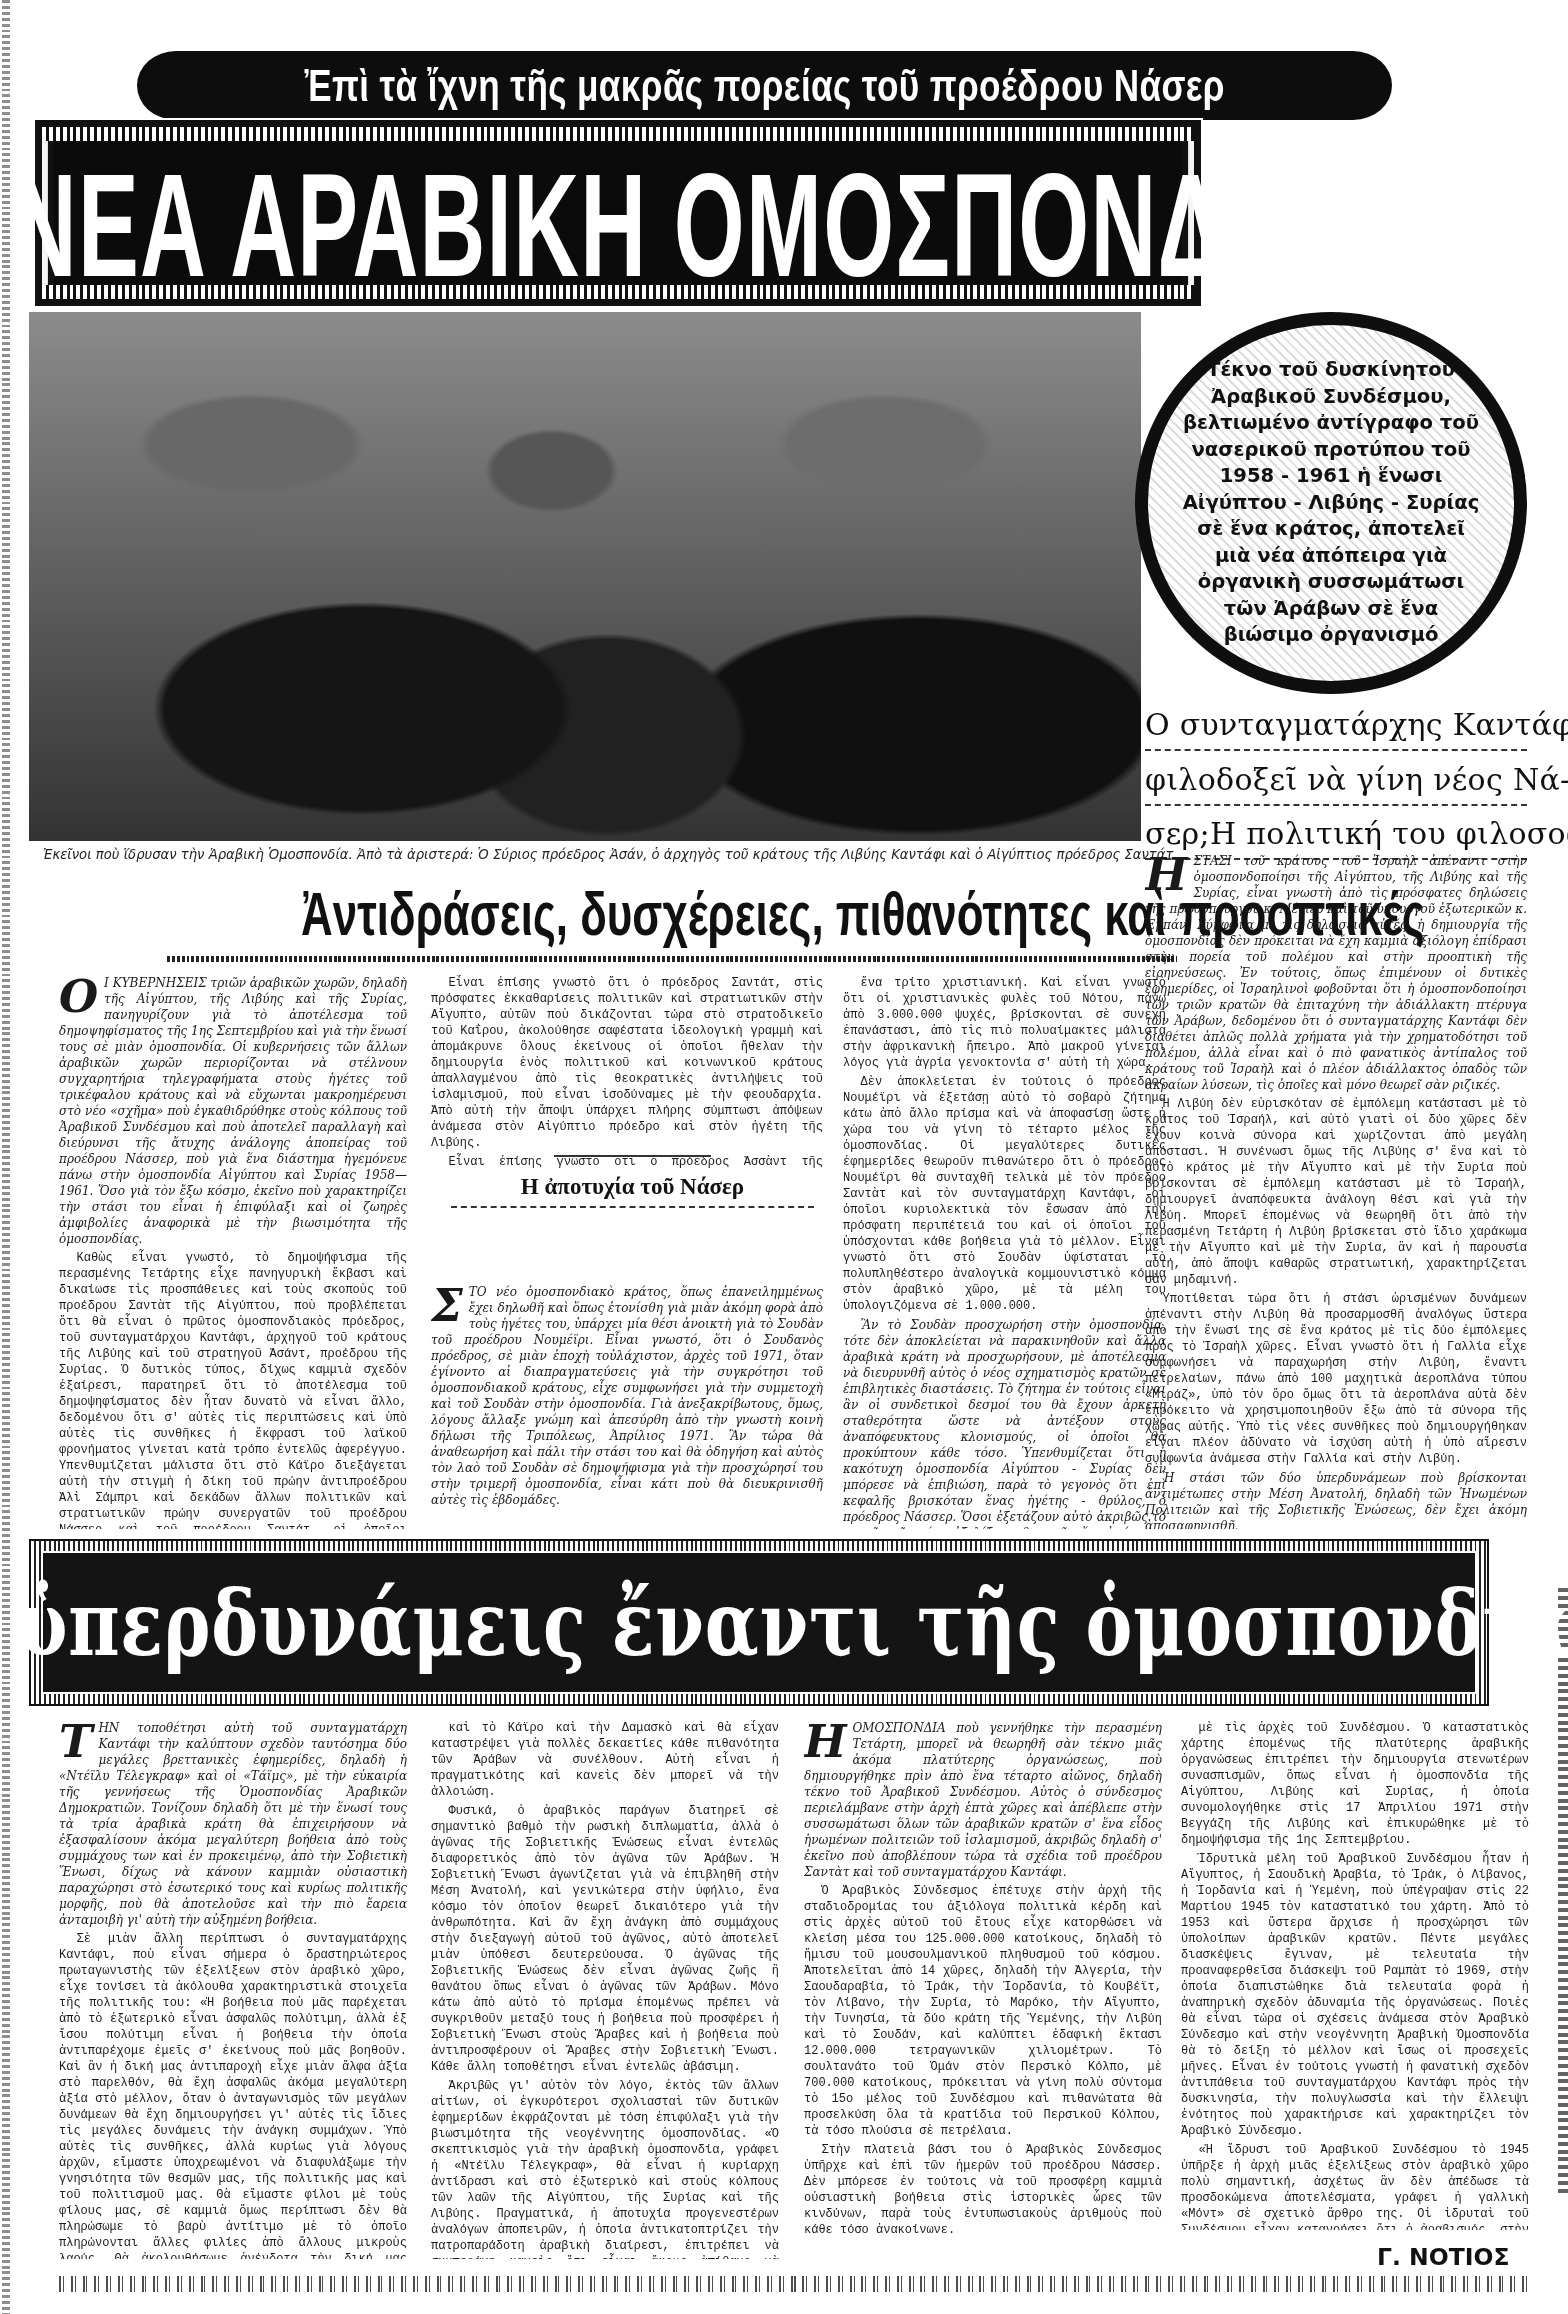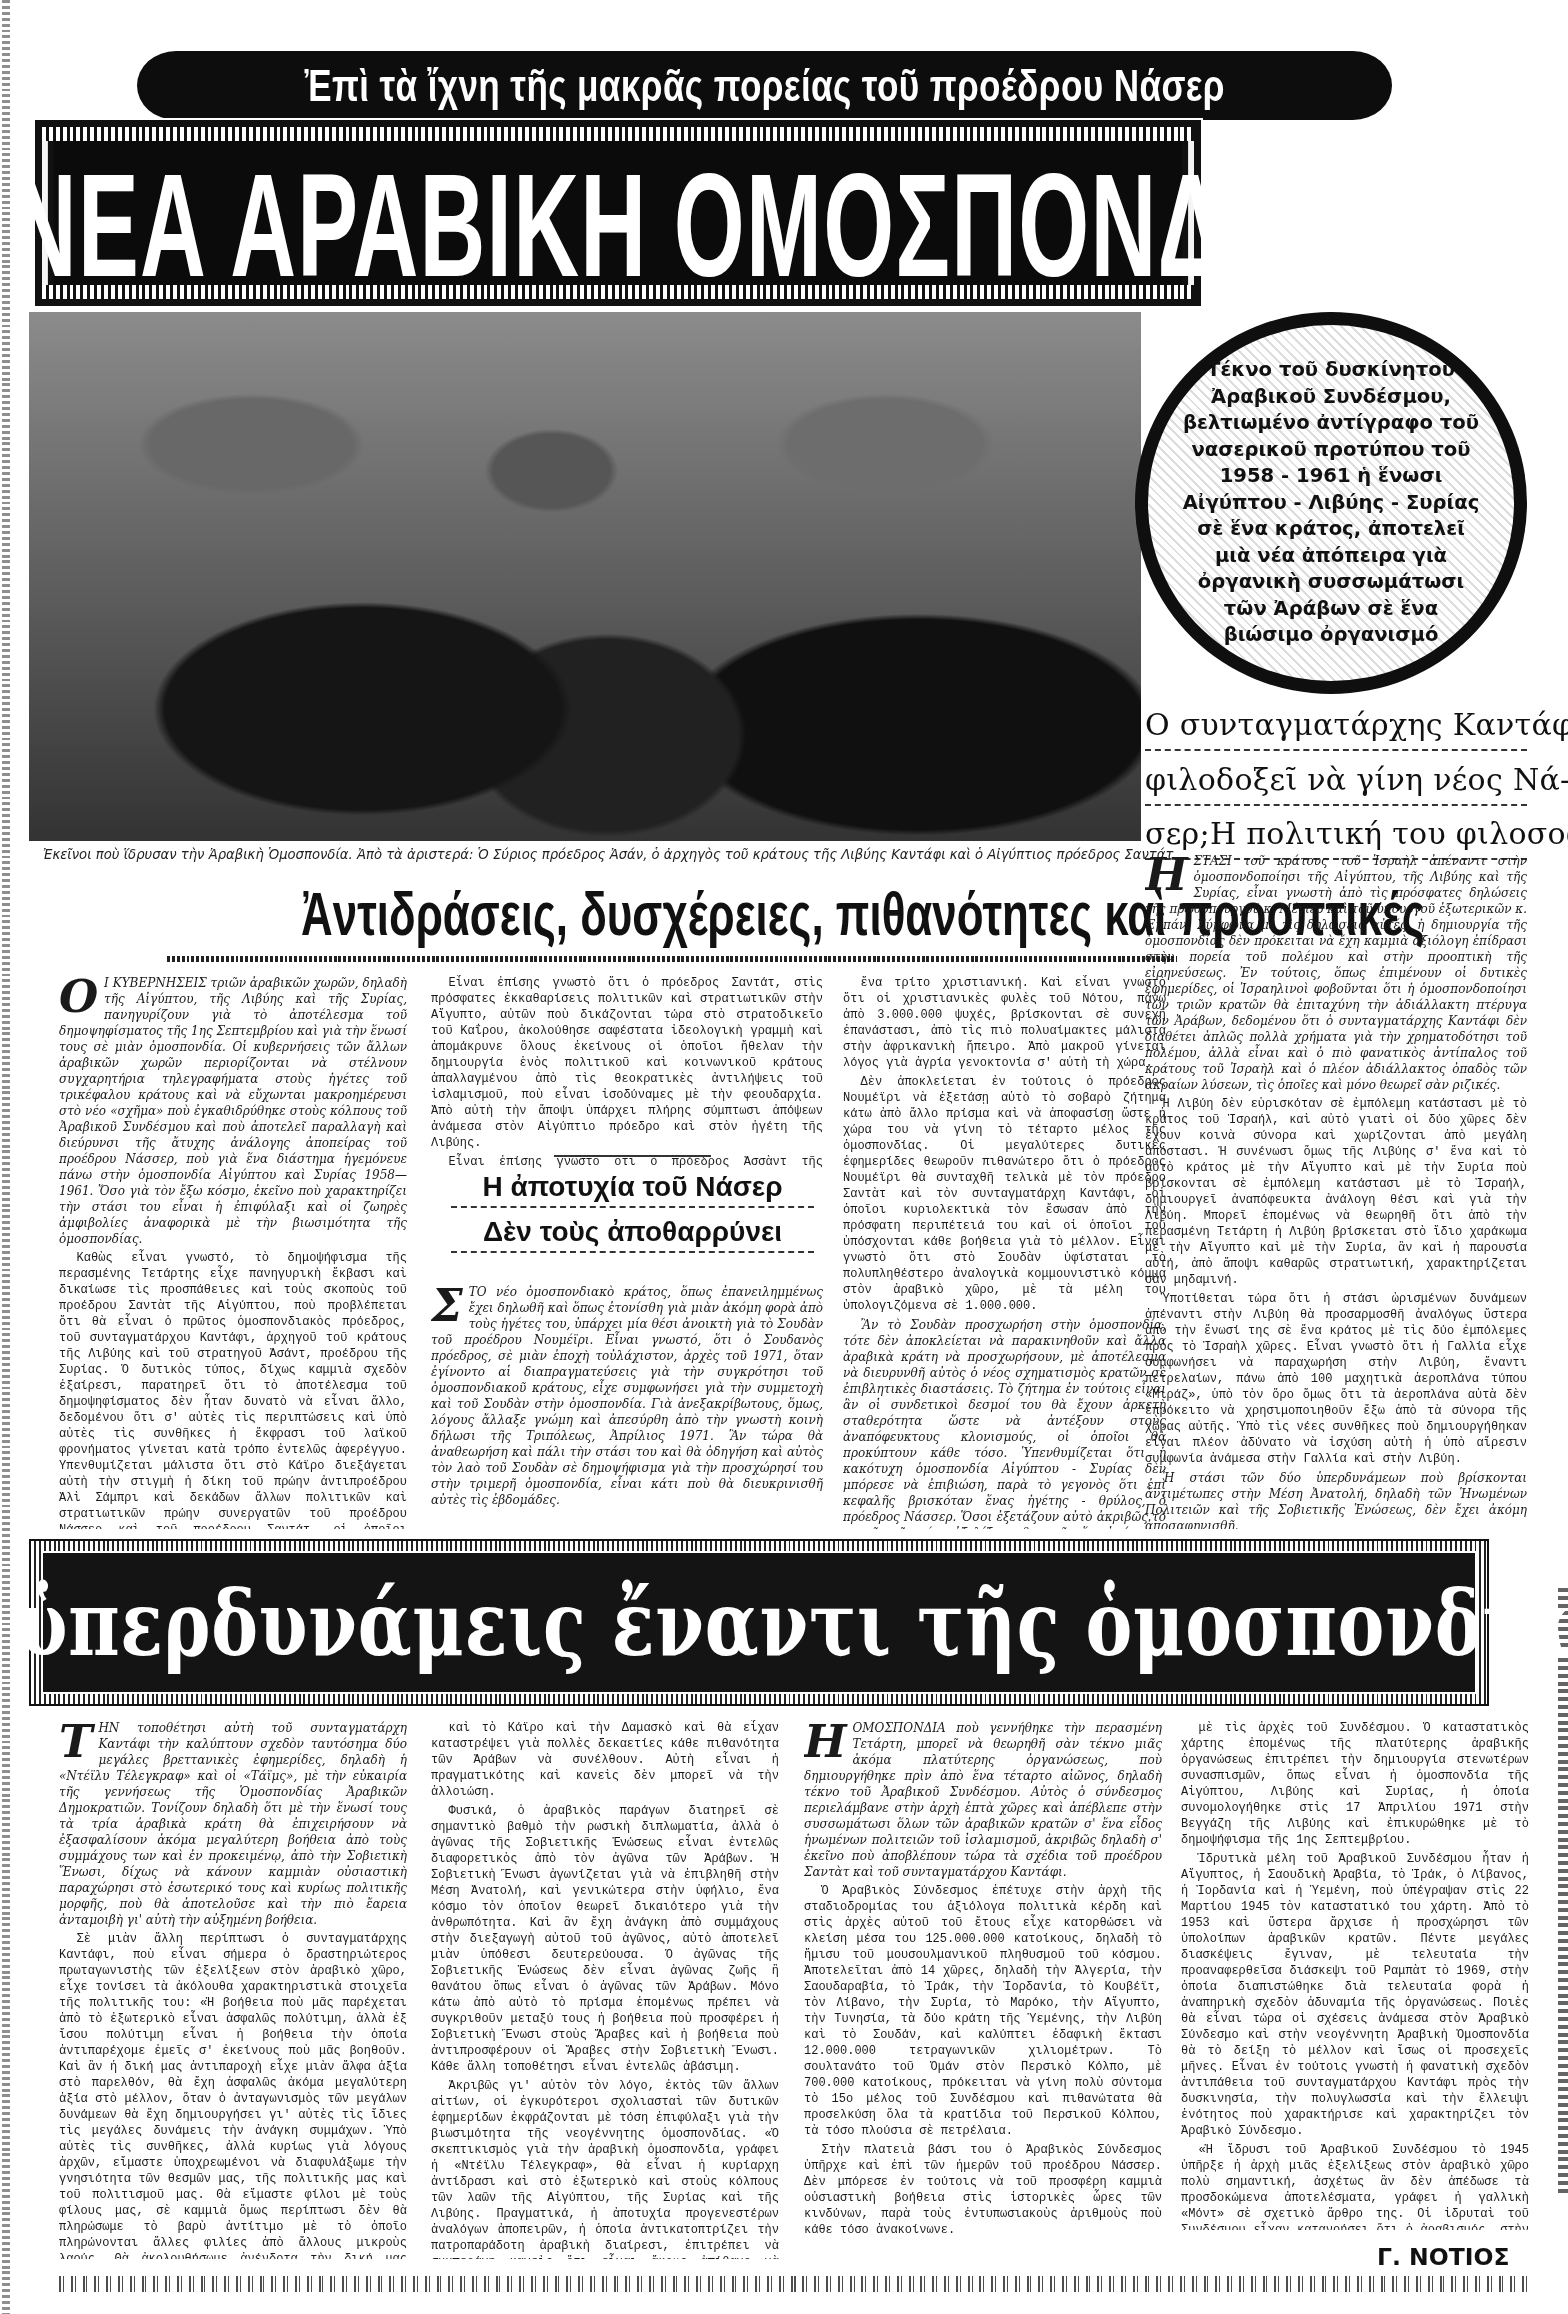--- a/index.html
+++ b/index.html
@@ -68,21 +68,21 @@
   .dropcap { float: left; font-size: 45px; line-height: 39px; font-weight: bold; font-style: italic; margin: 2px 5.9px 0 0; text-indent: 0; }
   .col p.lead { text-indent: 0; }
 
   .col-a { left: 59px; top: 975px; width: 348px; height: 554px; }
   .col-b { left: 431px; top: 975px; width: 392px; height: 196px; }
   .col-c { left: 843px; top: 975px; width: 323px; height: 554px; }
   .col-r { left: 1145px; top: 853px; width: 382px; height: 676px; }
   .col-b2 { left: 431px; top: 1284px; width: 392px; height: 245px; }
 
   .subhead2 { position: absolute; left: 451px; top: 1155px; width: 363px; text-align: center; }
-  .subhead2 .l { font-family: Liberation Sans, sans-serif; font-weight: bold; font-size: 28px; line-height: 39px;
+  .subhead2 .l { font-family: Liberation Serif, serif; font-weight: bold; font-size: 23px; line-height: 39px;
     border-bottom: 2.9px dashed #333; margin-bottom: 3.9px; white-space: nowrap; }
   .subhead2 .rule-top { height: 2px; width: 157px; margin: 0 auto 9.8px; background: #333; }
 
   
   .banner2 { position: absolute; left: 29px; top: 1539px; width: 1460px; height: 167px;
     border: 2.9px solid #111; padding: 9.8px; background: repeating-linear-gradient(90deg, #fff 0 2.9px, #222 2.9px 4.9px); }
   .banner2 .inner { width: 100%; height: 100%; background: #141414; border: 2.9px solid #fff;
     display: flex; align-items: center; justify-content: center; }
   .banner2 h2 { color: #fff; font-family: "DejaVu Serif", serif; font-weight: bold; font-size: 90px;
     transform: scaleX(.78); white-space: nowrap; letter-spacing: 1px; }
@@ -133,21 +133,20 @@
     <p class="sans">Καθὼς εἶναι γνωστό, τὸ δημοψήφισμα τῆς περασμένης Τετάρτης εἶχε πανηγυρικὴ ἔκβασι καὶ δικαίωσε τὶς προσπάθειες καὶ τοὺς σκοποὺς τοῦ προέδρου Σαντὰτ τῆς Αἰγύπτου, ποὺ προβλέπεται ὅτι θὰ εἶναι ὁ πρῶτος ὁμοσπονδιακὸς πρόεδρος, τοῦ συνταγματάρχου Καντάφι, ἀρχηγοῦ τοῦ κράτους τῆς Λιβύης καὶ τοῦ στρατηγοῦ Ἀσάντ, προέδρου τῆς Συρίας. Ὁ δυτικὸς τύπος, δίχως καμμιὰ σχεδὸν ἐξαίρεσι, παρατηρεῖ ὅτι τὸ ἀποτέλεσμα τοῦ δημοψηφίσματος δὲν ἦταν δυνατὸ νὰ εἶναι ἄλλο, δεδομένου ὅτι σ' αὐτὲς τὶς περιπτώσεις καὶ ὑπὸ αὐτὲς τὶς συνθῆκες ἡ ἔκφρασι τοῦ λαϊκοῦ φρονήματος γίνεται κατὰ τρόπο ἐντελῶς ἀφερέγγυο. Ὑπενθυμίζεται μάλιστα ὅτι στὸ Κάϊρο διεξάγεται αὐτὴ τὴν στιγμὴ ἡ δίκη τοῦ πρώην ἀντιπροέδρου Ἀλὶ Σάμπρι καὶ δεκάδων ἄλλων πολιτικῶν καὶ στρατιωτικῶν πρώην συνεργατῶν τοῦ προέδρου Νάσσερ καὶ τοῦ προέδρου Σαντάτ, οἱ ὁποῖοι ἀπέκρουσαν τὴν ἵδρυσι αὐτῆς τῆς ὁμοσπονδίας καὶ αὐτὸ γιατὶ τὴν θεωροῦσαν καὶ σὰν ἀσύμφορη γιὰ τὸν ἀραβικὸ κόσμο καὶ σὰν καταδικασμένη σὲ γρήγορο θάνατο.</p>
   </div>
 <div class="col col-b">
     <p class="sans">Εἶναι ἐπίσης γνωστὸ ὅτι ὁ πρόεδρος Σαντάτ, στὶς πρόσφατες ἐκκαθαρίσεις πολιτικῶν καὶ στρατιωτικῶν στὴν Αἴγυπτο, αὐτῶν ποὺ δικάζονται τώρα στὸ στρατοδικεῖο τοῦ Καΐρου, ἀκολούθησε σαφέστατα ἰδεολογικὴ γραμμὴ καὶ ἀπομάκρυνε ὅλους ἐκείνους οἱ ὁποῖοι ἤθελαν τὴν δημιουργία ἑνὸς πολιτικοῦ καὶ κοινωνικοῦ κράτους ἀπαλλαγμένου ἀπὸ τὶς θεοκρατικὲς ἀντιλήψεις τοῦ ἰσλαμισμοῦ, ποὺ εἶναι ἰσοδύναμες μὲ τὴν φεουδαρχία. Ἀπὸ αὐτὴ τὴν ἄποψι ὑπάρχει πλήρης σύμπτωσι ἀπόψεων ἀνάμεσα στὸν Αἰγύπτιο πρόεδρο καὶ στὸν ἡγέτη τῆς Λιβύης.</p>
     <p class="sans">Εἶναι ἐπίσης γνωστὸ ὅτι ὁ πρόεδρος Ἀσσὰντ τῆς Συρίας κατέλαβε τὴν ἐξουσία, ἀφοῦ ἀνέτρεψε μὲ πραξικόπημα τὸ φιλομαρξιστικὸ καθεστὼς τοῦ προέδρου Ἀτασσί. Ἀπὸ αὐτὴν τὴν ἄποψι συμφωνεῖ καὶ αὐτὸς στὴν ἰδία μὲ τοὺς δύο ἄλλους ἡγέτες γραμμὴ ἀναφορικὰ μὲ τὴν βαθύτερη οὐσία τοῦ ὁμοσπονδιακοῦ κράτους, τὴν ἔντονα ἰσλαμική. Ἔτσι, βρέθηκαν καὶ οἱ τρεῖς σύμφωνοι, συνωμολόγησαν τὶς βάσεις τοῦ νέου κράτους καὶ ὡδήγησαν τοὺς τρεῖς λαοὺς στὸ δημοψήφισμα τῆς περασμένης Τετάρτης. Ὑπὸ αὐτὲς τὶς συνθῆκες, εἶναι εὐνόητη ἡ ψυχρότης, ἂν ὄχι ἡ ἐχθρότης ἡ ὁποία μόλις συγκαλύπτεται κάτω ἀπὸ τὰ τυπικὰ συγχαρητήρια τῆς Σοβιετικῆς Ἑνώσεως πρὸς τὴν τριανδρία Σαντὰτ - Καντάφι - Ἀσσάντ.</p>
   </div>
 
 <div class="subhead2">
   <div class="rule-top"></div>
   <div class="l">Η ἀποτυχία τοῦ Νάσερ</div>
-  <div class="l">Δὲν τοὺς ἀποθαρρύνει</div>
 </div>
 
 <div class="col col-b2">
     <p class="italic lead"><span class="dropcap">Σ</span><span>ΤΟ νέο ὁμοσπονδιακὸ κράτος, ὅπως ἐπανειλημμένως ἔχει δηλωθῆ καὶ ὅπως ἐτονίσθη γιὰ μιὰν ἀκόμη φορὰ ἀπὸ τοὺς ἡγέτες του, ὑπάρχει μία θέσι ἀνοικτὴ γιὰ τὸ Σουδὰν τοῦ προέδρου Νουμέϊρι. Εἶναι γνωστό, ὅτι ὁ Σουδανὸς πρόεδρος, σὲ μιὰν ἐποχὴ τοὐλάχιστον, ἀρχὲς τοῦ 1971, ὅταν ἐγίνοντο αἱ διαπραγματεύσεις γιὰ τὴν συγκρότησι τοῦ ὁμοσπονδιακοῦ κράτους, εἶχε συμφωνήσει γιὰ τὴν συμμετοχὴ καὶ τοῦ Σουδὰν στὴν ὁμοσπονδία. Γιὰ ἀνεξακρίβωτους, ὅμως, λόγους ἄλλαξε γνώμη καὶ ἀπεσύρθη ἀπὸ τὴν γνωστὴ κοινὴ δήλωσι τῆς Τριπόλεως, Ἀπρίλιος 1971. Ἂν τώρα θὰ ἀναθεωρήση καὶ πάλι τὴν στάσι του καὶ θὰ ὁδηγήση καὶ αὐτὸς τὸν λαὸ τοῦ Σουδὰν σὲ δημοψήφισμα γιὰ τὴν προσχώρησί του στὴν τριμερῆ ὁμοσπονδία, εἶναι κάτι ποὺ θὰ διευκρινισθῆ αὐτὲς τὶς ἑβδομάδες.</span></p>
   </div>
 <div class="col col-c">
     <p class="sans">ἕνα τρίτο χριστιανική. Καὶ εἶναι γνωστὸ ὅτι οἱ χριστιανικὲς φυλὲς τοῦ Νότου, πάνω ἀπὸ 3.000.000 ψυχές, βρίσκονται σὲ συνεχῆ ἐπανάστασι, ἀπὸ τὶς πιὸ πολυαίμακτες μάλιστα στὴν ἀφρικανικὴ ἤπειρο. Ἀπὸ μακροῦ γίνεται λόγος γιὰ ἀγρία γενοκτονία σ' αὐτὴ τὴ χώρα.</p>
     <p class="sans">Δὲν ἀποκλείεται ἐν τούτοις ὁ πρόεδρος Νουμέϊρι νὰ ἐξετάσῃ αὐτὸ τὸ σοβαρὸ ζήτημα κάτω ἀπὸ ἄλλο πρίσμα καὶ νὰ ἀποφασίσῃ ὥστε ἡ χώρα του νὰ γίνη τὸ τέταρτο μέλος τῆς ὁμοσπονδίας. Οἱ μεγαλύτερες δυτικὲς ἐφημερίδες θεωροῦν πιθανώτερο ὅτι ὁ πρόεδρος Νουμέϊρι θὰ συνταχθῆ τελικὰ μὲ τὸν πρόεδρο Σαντὰτ καὶ τὸν συνταγματάρχη Καντάφι, οἱ ὁποῖοι κυριολεκτικὰ τὸν ἔσωσαν ἀπὸ τὴν πρόσφατη περιπέτειά του καὶ οἱ ὁποῖοι τοῦ ὑπόσχονται κάθε βοήθεια γιὰ τὸ μέλλον. Εἶναι γνωστὸ ὅτι στὸ Σουδὰν ὑφίσταται τὸ πολυπληθέστερο ἀναλογικὰ κομμουνιστικὸ κόμμα στὸν ἀραβικὸ χῶρο, μὲ τὰ μέλη του ὑπολογιζόμενα σὲ 1.000.000.</p>
     <p class="italic">Ἂν τὸ Σουδὰν προσχωρήση στὴν ὁμοσπονδία, τότε δὲν ἀποκλείεται νὰ παρακινηθοῦν καὶ ἄλλα ἀραβικὰ κράτη νὰ προσχωρήσουν, μὲ ἀποτέλεσμα νὰ διευρυνθῆ αὐτὸς ὁ νέος σχηματισμὸς κρατῶν σὲ ἐπιβλητικὲς διαστάσεις. Τὸ ζήτημα ἐν τούτοις εἶναι ἂν οἱ συνδετικοὶ δεσμοί του θὰ ἔχουν ἀρκετὴ σταθερότητα ὥστε νὰ ἀντέξουν στοὺς ἀναπόφευκτους κλονισμούς, οἱ ὁποῖοι θὰ προκύπτουν κάθε τόσο. Ὑπενθυμίζεται ὅτι ἡ κακότυχη ὁμοσπονδία Αἰγύπτου - Συρίας δὲν μπόρεσε νὰ ἐπιβιώση, παρὰ τὸ γεγονὸς ὅτι ἐπὶ κεφαλῆς βρισκόταν ἕνας ἡγέτης - θρύλος, ὁ πρόεδρος Νάσσερ. Ὅσοι ἐξετάζουν αὐτὸ ἀκριβῶς τὸ σημεῖο τῆς νέας ἐξελίξεως θεωροῦν ὅτι ὑπάρχουν πολλὰ ἀνόμοια καὶ ἀποσυνθετικὰ στοιχεῖα στὸ νέο ἀραβικὸ σχῆμα, ποὺ θὰ ἐξουδετερώσουν ἀναπόφευκτα τὰ κοινὰ χαρακτηριστικά, ὅπως εἶναι ἡ κοινὴ θρησκεία, ἡ κοινὴ γλῶσσα καὶ ὁ κοινὸς πολιτισμός.</p>
   </div>

